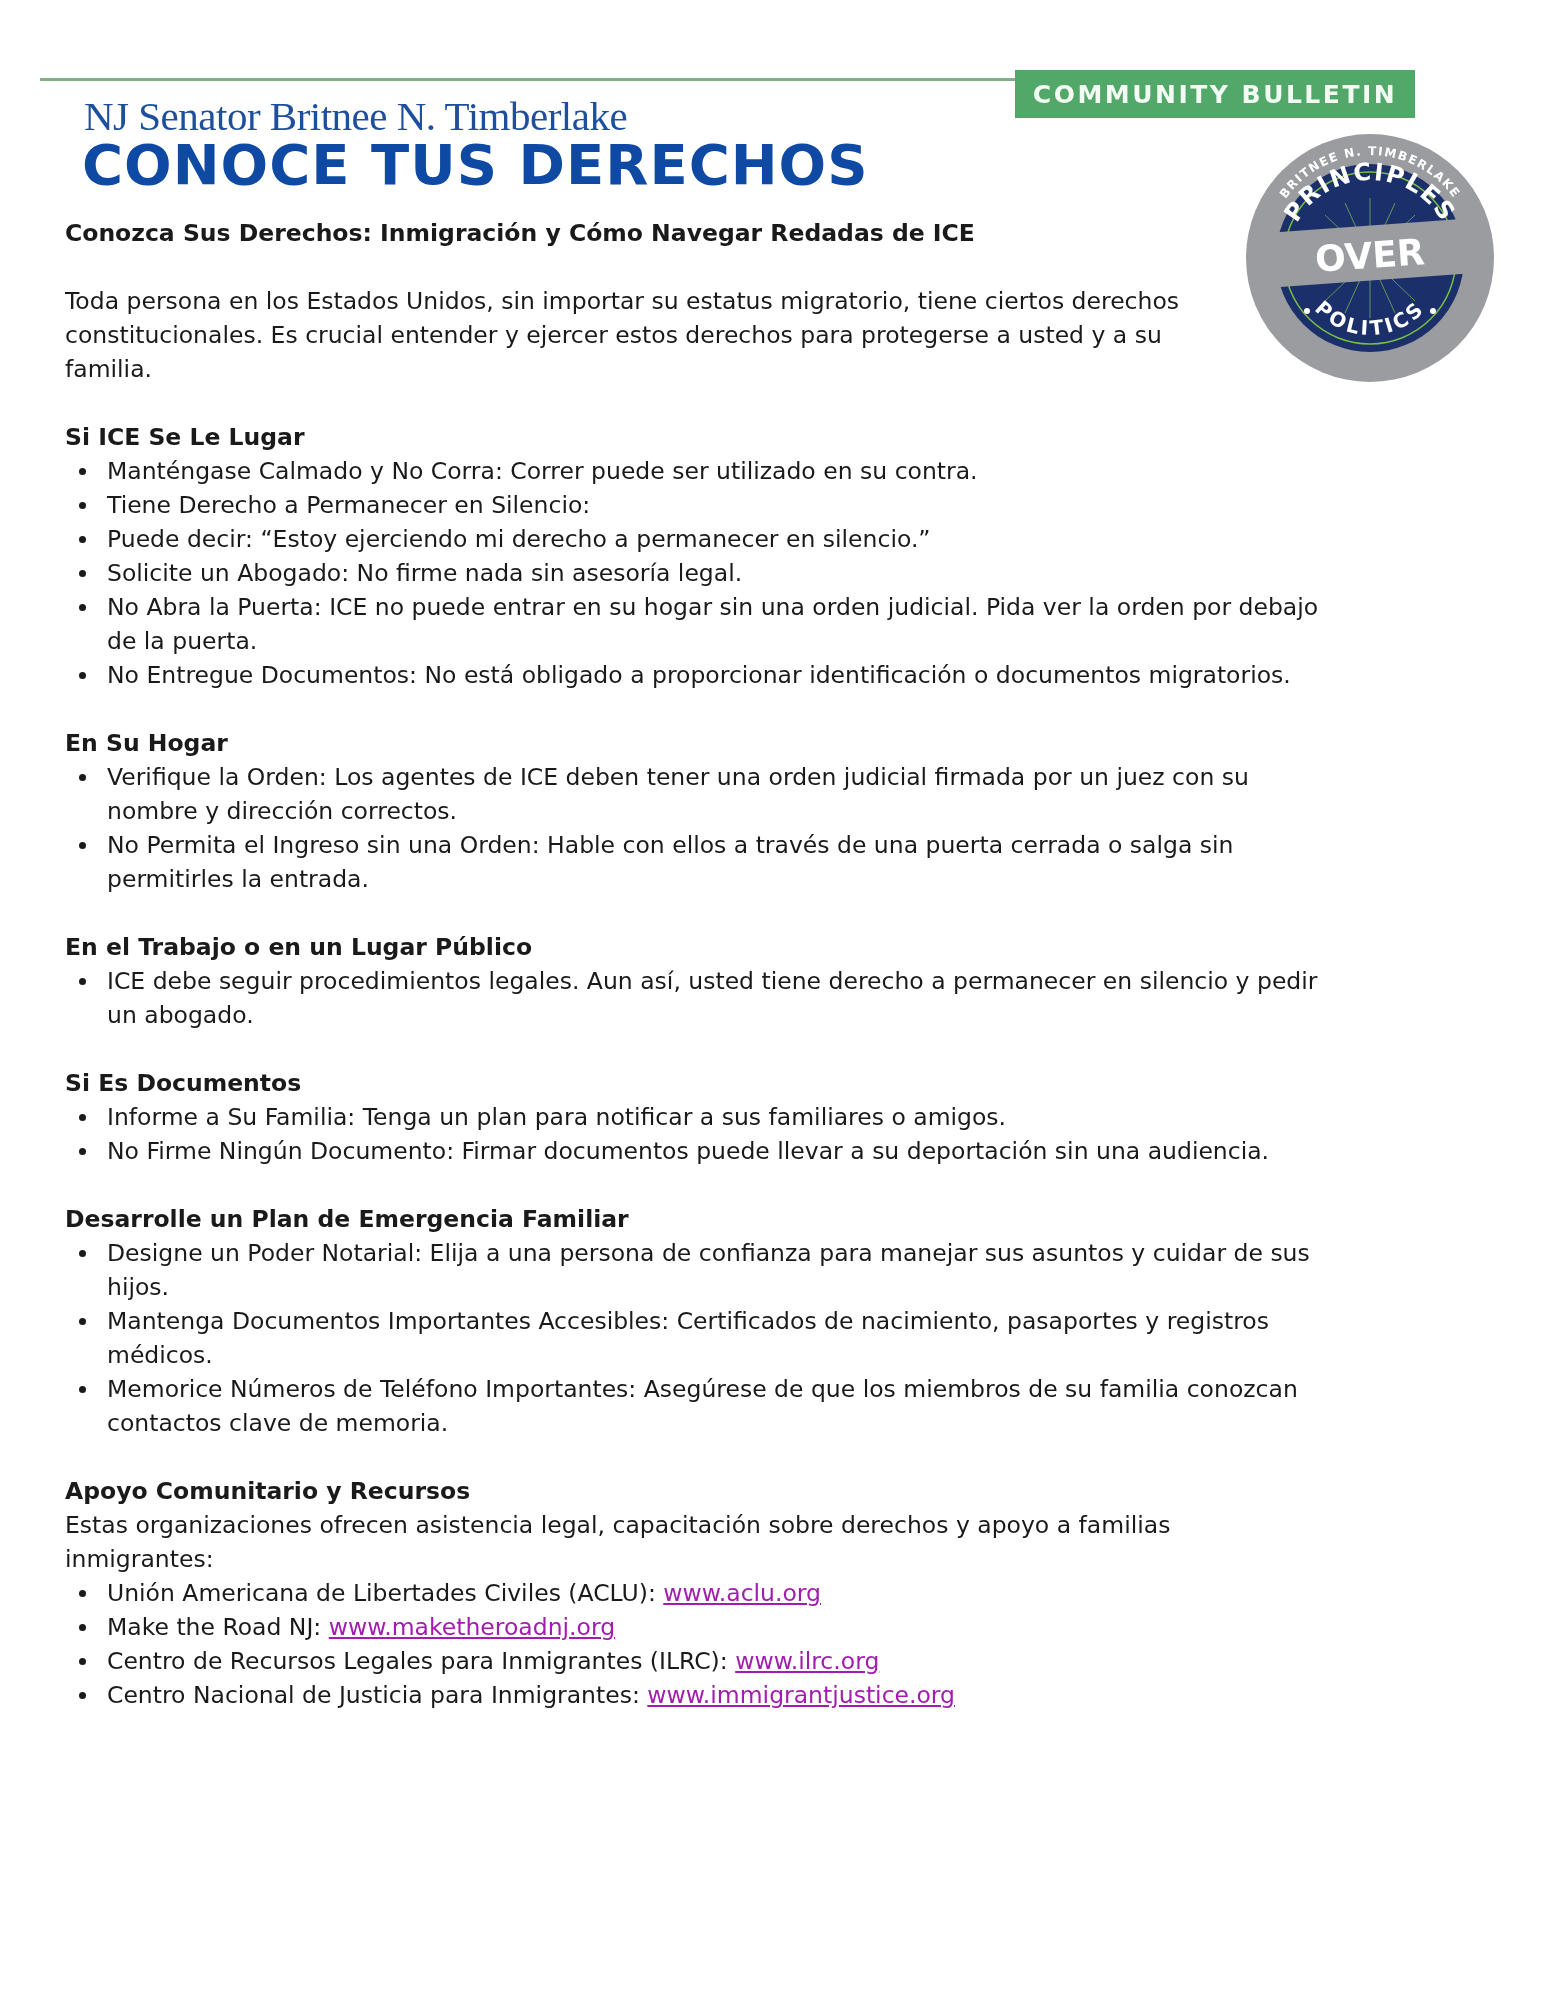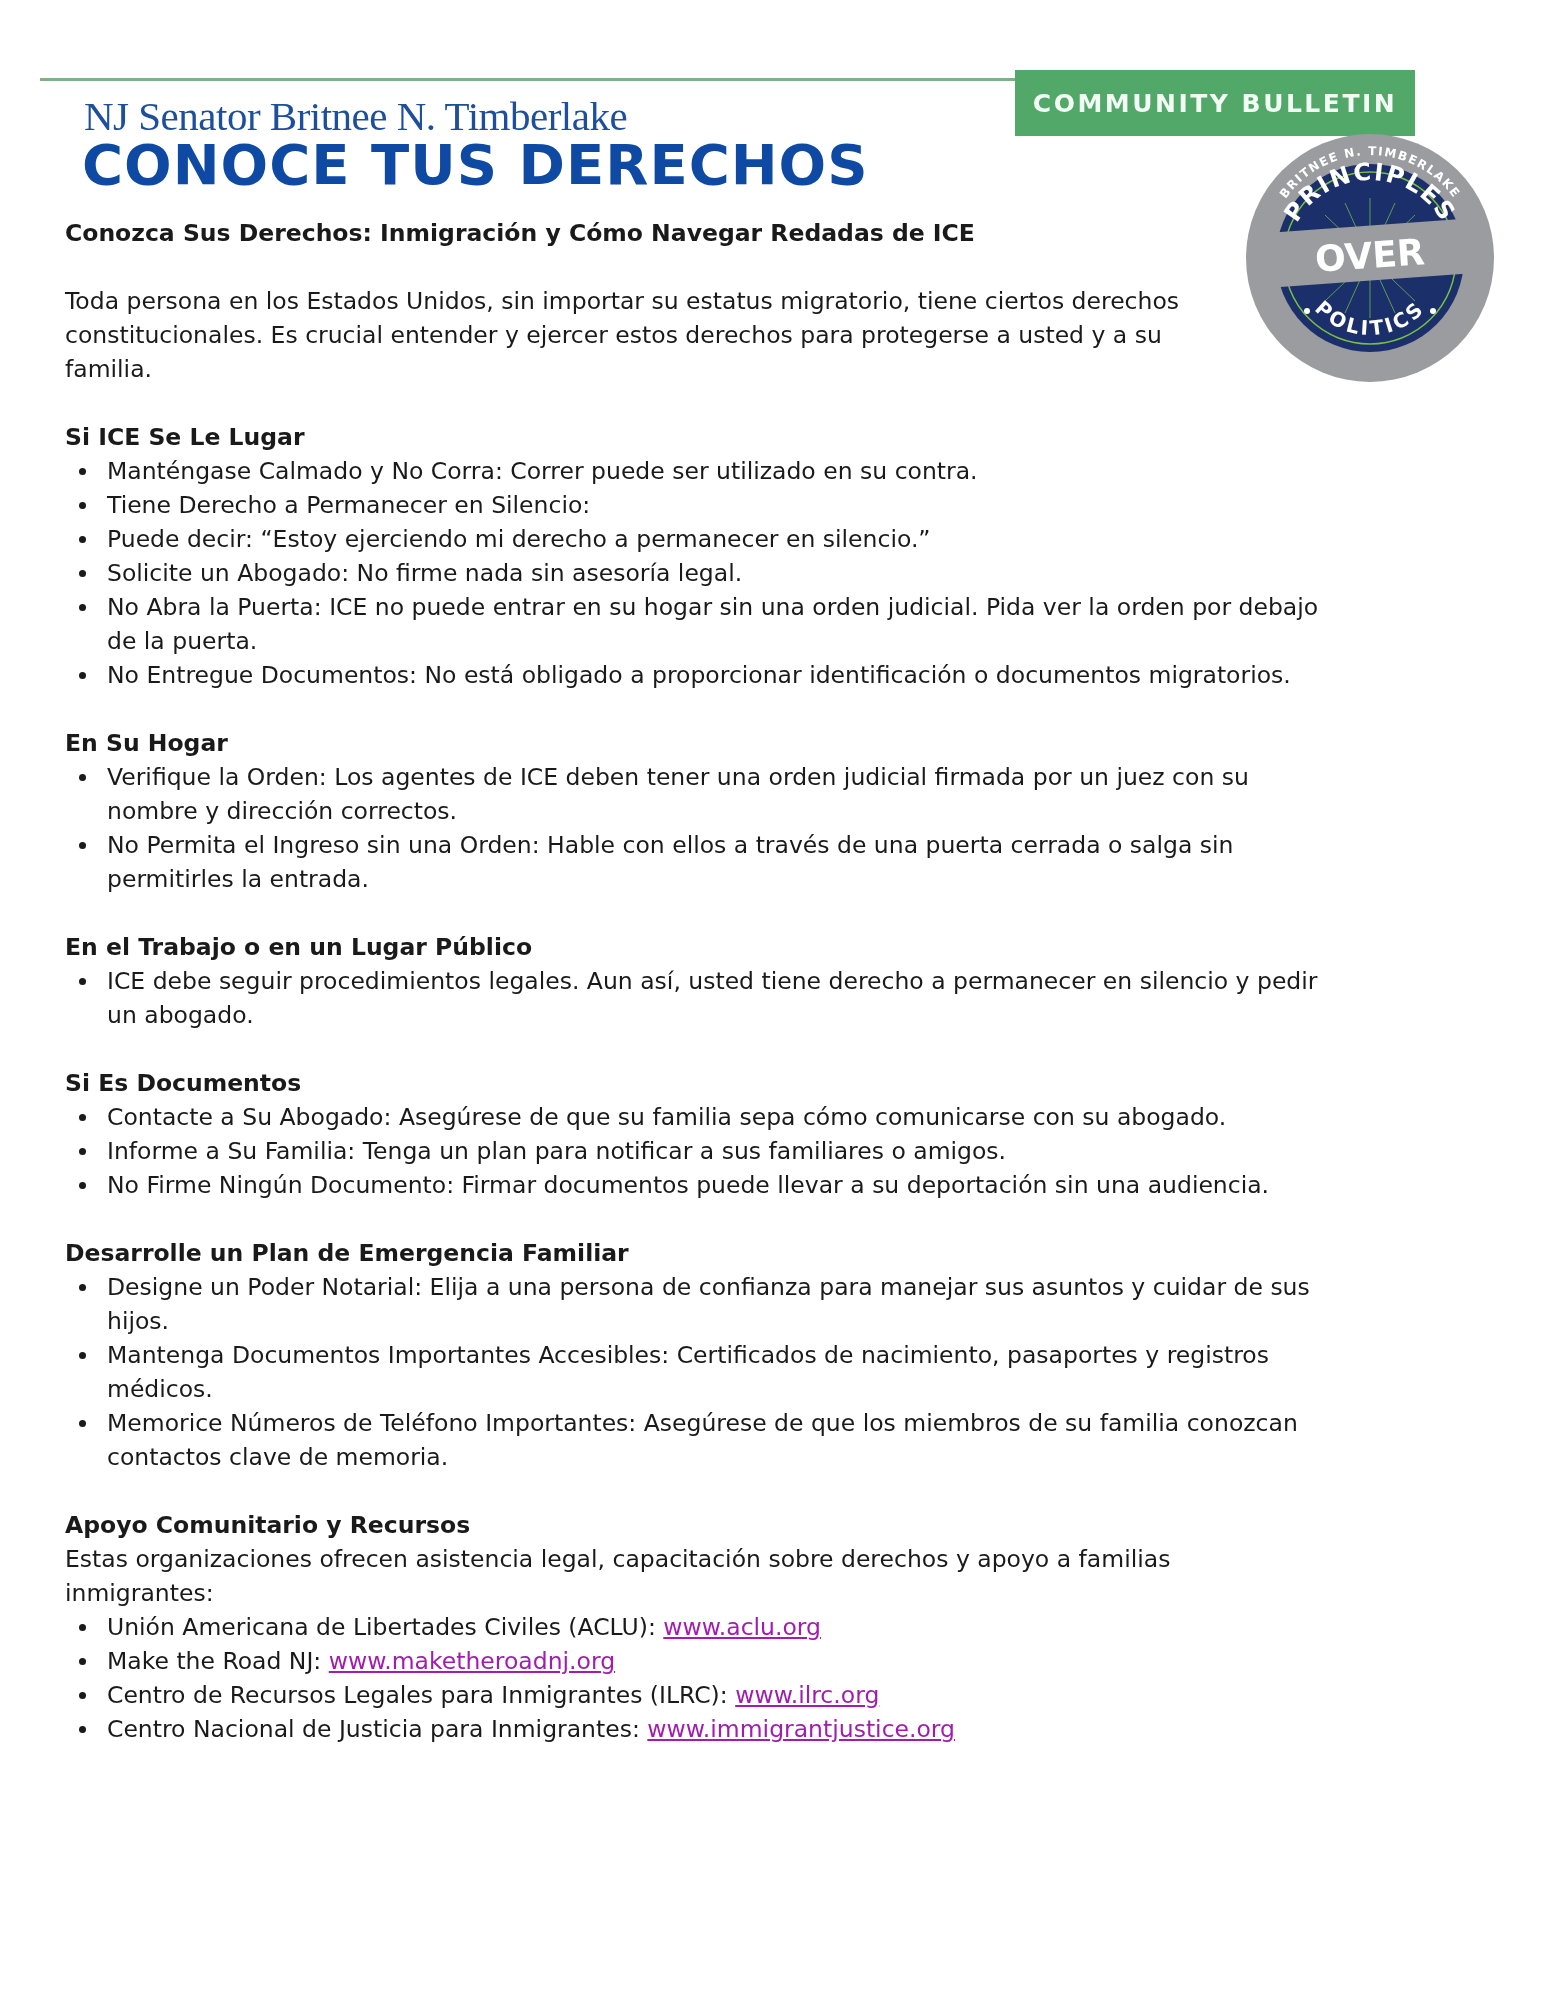--- a/index.html
+++ b/index.html
@@ -1,19 +1,19 @@
 <!DOCTYPE html>
 <html><head>
 <meta charset="utf-8">
 <style>
   html, body { margin:0; padding:0; background:#ffffff; }
   body { width:1545px; height:2000px; position:relative; overflow:hidden;
          font-family:"DejaVu Sans", sans-serif; color:#1a1a1a; }
   .rule { position:absolute; left:40px; top:78px; width:975px; height:3px; background:#7fb08a; }
-  .badge { position:absolute; left:1015px; top:70px; width:400px; height:66px; background:#52a869;
+  .badge { position:absolute; left:1015px; top:70px; width:400px; height:48px; background:#52a869;
            color:#f3fbf5; font-weight:bold; font-size:25px; letter-spacing:2.5px;
            display:flex; align-items:center; justify-content:center;
            font-family:"DejaVu Sans", sans-serif; }
   .senator { position:absolute; left:84px; top:92px; font-family:Liberation Serif, serif;
              font-size:41px; color:#1d4f9c; letter-spacing:-0.5px; white-space:nowrap; }
   .main-title { position:absolute; left:82px; top:132px; font-family:"DejaVu Sans", sans-serif;
                 font-weight:bold; font-size:56px; color:#0e4aa3; letter-spacing:1px; white-space:nowrap; }
   .logo { position:absolute; left:1245px; top:133px; width:250px; height:250px; }
   .content { position:absolute; left:65px; top:216px; width:1260px;
              font-size:23.5px; line-height:34px; }
@@ -97,21 +97,20 @@
   <div class="section">
     <div class="subhead">En el Trabajo o en un Lugar Público</div>
     <ul>
       <li>ICE debe seguir procedimientos legales. Aun así, usted tiene derecho a permanecer en silencio y pedir un abogado.</li>
     </ul>
   </div>
 
   <div class="section">
     <div class="subhead">Si Es Documentos</div>
     <ul>
-      <li>Contacte a Su Abogado: Asegúrese de que su familia sepa cómo comunicarse con su abogado.</li>
       <li>Informe a Su Familia: Tenga un plan para notificar a sus familiares o amigos.</li>
       <li>No Firme Ningún Documento: Firmar documentos puede llevar a su deportación sin una audiencia.</li>
     </ul>
   </div>
 
   <div class="section">
     <div class="subhead">Desarrolle un Plan de Emergencia Familiar</div>
     <ul>
       <li>Designe un Poder Notarial: Elija a una persona de confianza para manejar sus asuntos y cuidar de sus hijos.</li>
       <li>Mantenga Documentos Importantes Accesibles: Certificados de nacimiento, pasaportes y registros médicos.</li>

